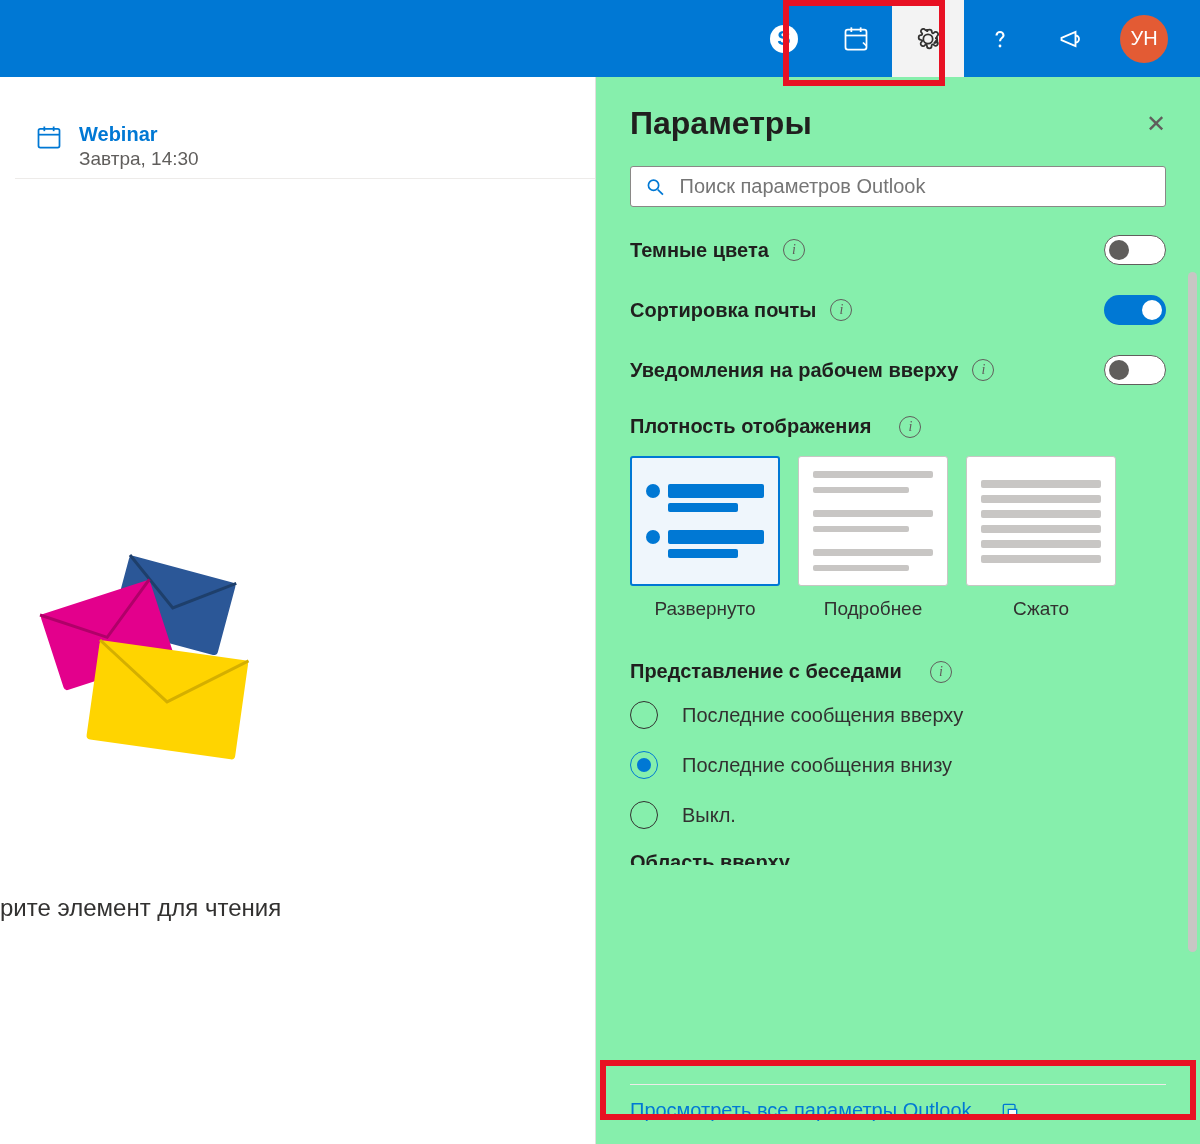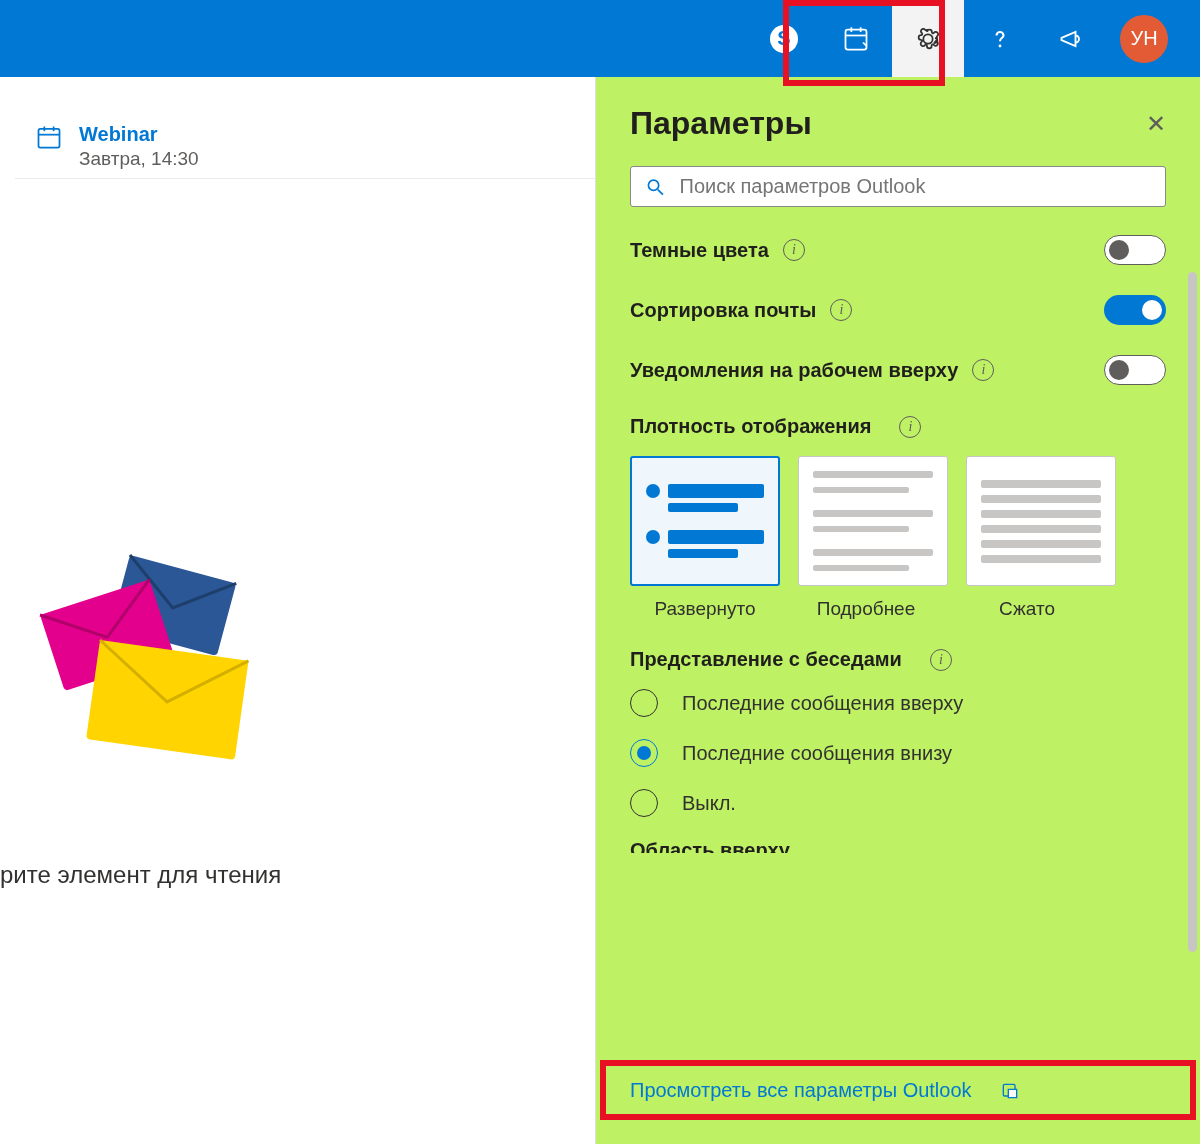--- a/index.html
+++ b/index.html
@@ -16,24 +16,24 @@
 
   
   .main { display:flex; height:calc(1144px - 77px); }
   .left { flex:1; border-right:none; position:relative;margin-top:28px; }
   .calendar-item { position:absolute; top:10px; right:0; display:flex; align-items:flex-start; gap:16px; padding:8px 20px; border-bottom:1px solid #edebe9; width:580px; }
   .cal-icon svg { width:28px; height:28px; fill:none; stroke:#0078D4; stroke-width:1.5; }
   .cal-info .title { color:#0078D4; font-size:20px; font-weight:600; }
   .cal-info .time { color:#605e5c; font-size:19px; margin-top:2px; }
 
   .illustration { position:absolute; top:440px; left:30px; width:260px; height:220px; }
-  .reading-text { position:absolute; top:756px; left:0; font-size:24px; color:#323130; }
-
-  
-  .panel { width:605px; border-left:1px solid #e1dfdd; padding:28px 34px 32px 34px; position:relative; background:#bef264; display:flex; flex-direction:column; }
+  .reading-text { position:absolute; top:789px; left:0; font-size:24px; color:#323130; }
+
+  
+  .panel { width:605px; border-left:1px solid #e1dfdd; padding:28px 34px 12px 34px; position:relative; background:#86efac; display:flex; flex-direction:column; }
   .panel-scroll-content { flex:1; overflow:hidden; }
   .panel-title-row { display:flex; justify-content:space-between; align-items:center; margin-bottom:24px; }
   .panel-title { font-size:32px; font-weight:700; color:#201f1e; }
   .close-icon { font-size:24px; color:#605e5c; cursor:pointer; }
 
   .search-box { display:flex; align-items:center; border:1px solid #8a8886; border-radius:3px; padding:8px 14px; margin-bottom:28px; background:#fff; }
   .search-box svg { width:22px; height:22px; fill:#0078D4; margin-right:14px; }
   .search-box input { border:none; outline:none; font-size:20px; color:#605e5c; width:100%; background:transparent; }
 
   .setting-row { display:flex; align-items:center; justify-content:space-between; margin-bottom:30px; }
@@ -44,21 +44,21 @@
   .toggle.off { border:1.5px solid #605e5c; background:#fff; }
   .toggle.off .knob { width:20px; height:20px; border-radius:50%; background:#605e5c; position:absolute; left:4px; top:50%; transform:translateY(-50%); }
   .toggle.on { background:#0078D4; }
   .toggle.on .knob { width:20px; height:20px; border-radius:50%; background:#fff; position:absolute; right:4px; top:50%; transform:translateY(-50%); }
 
   .section-title { font-size:20px; font-weight:600; color:#201f1e; margin-bottom:18px; display:flex; gap:28px; align-items:center; }
 
   .density-row { display:flex; gap:18px; margin-bottom:12px; }
   .density-card { width:150px; height:130px; border:1px solid #c8c6c4; border-radius:3px; padding:14px; display:flex; flex-direction:column; justify-content:center; gap:8px; cursor:pointer; background:#fff; }
   .density-card.selected { border:2px solid #0078D4; background:#eff6fc; }
-  .density-labels { display:flex; gap:11px; margin-bottom:28px; }
+  .density-labels { display:flex; gap:18px; margin-bottom:40px; }
   .density-label { width:150px; text-align:center; font-size:19px; color:#323130; }
   .dc-row-full { display:flex; align-items:center; gap:8px; }
   .dc-dot { width:14px; height:14px; border-radius:50%; background:#0078D4; }
   .dc-bar { height:14px; background:#0078D4; border-radius:2px; flex:1; }
   .dc-bar-small { height:9px; background:#0078D4; border-radius:2px; width:70px; margin-left:22px; }
 
   
   .density-card.full .block { display:flex; flex-direction:column; gap:5px; }
   .density-card.full .block + .block { margin-top:10px; }
 

